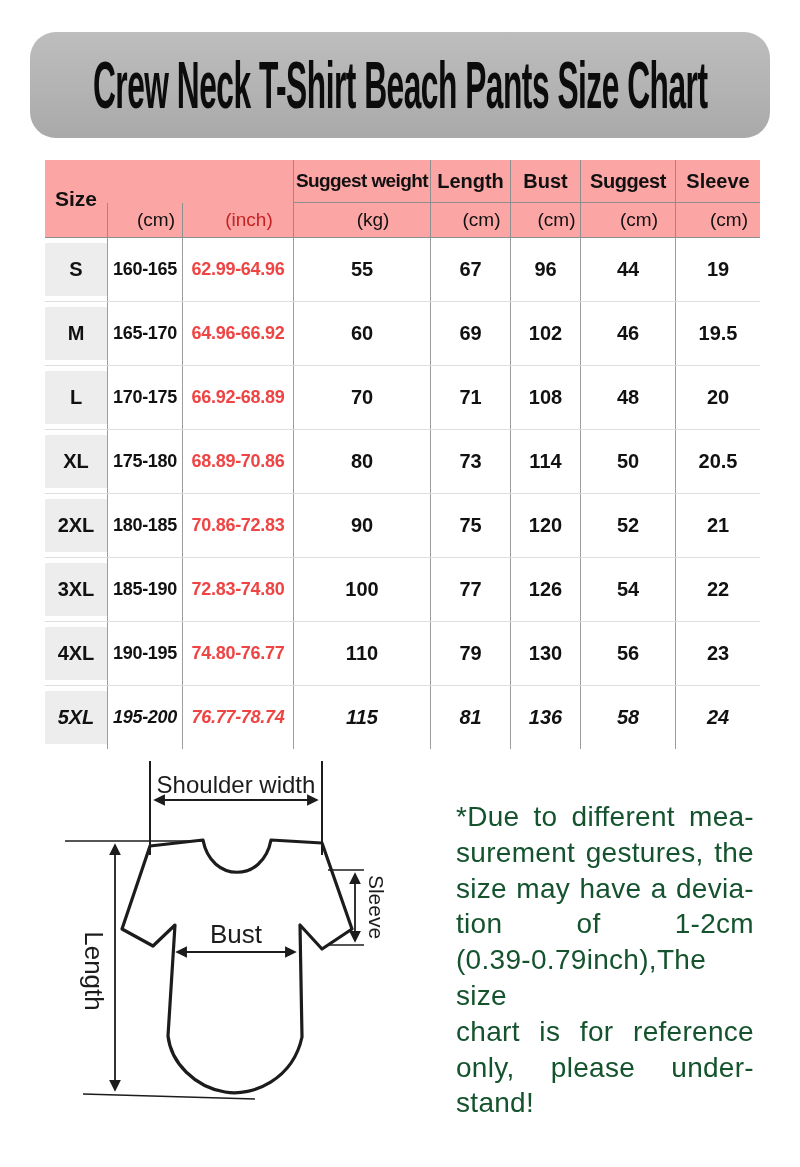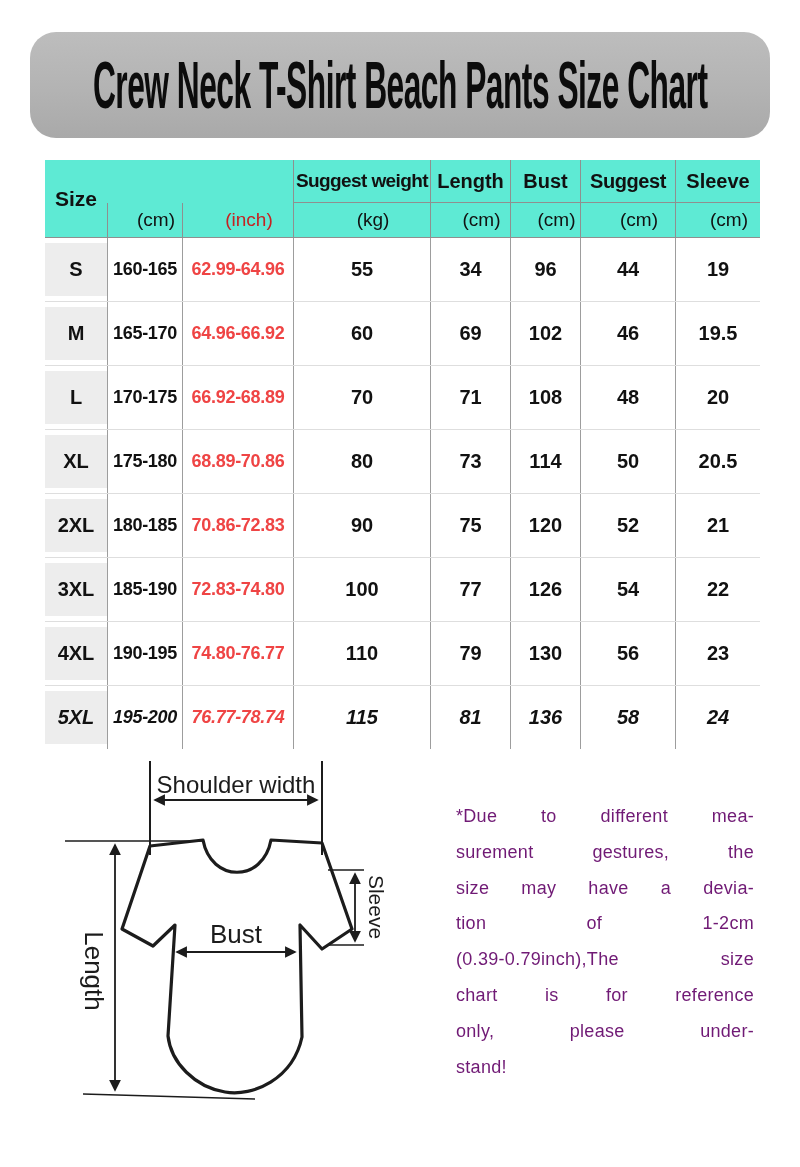--- a/index.html
+++ b/index.html
@@ -19,21 +19,21 @@
     font-weight:bold; font-size:66px; letter-spacing:-1px; white-space:nowrap;
     transform:scaleX(0.48); transform-origin:center; color:#0c0c0c;
   }
 
   
   .size-table { position:absolute; left:45px; top:160px; width:715px; }
   .thead {
     display:grid;
     grid-template-columns:62px 75px 111px 137px 80px 70px 95px 85px;
     grid-template-rows:43px 34px;
-    background:#5eead4;
+    background:#fca5a5;
     border-bottom:1px solid #8f8f8f;
   }
   .hc,.hu { display:flex; align-items:center; justify-content:center; }
   .hc { font-weight:bold; font-size:20px; grid-row:1;
         border-left:1px solid #8f8f8f; border-bottom:1px solid #8f8f8f; }
   .h-size { grid-column:1; grid-row:1/3; border-left:none; border-bottom:none; font-size:21px; }
   .h-sh  { grid-column:2/4; }
   .h-sw  { grid-column:4; font-size:19px; letter-spacing:-0.6px; }
   .h-len { grid-column:5; }
   .h-bust{ grid-column:6; }
@@ -65,21 +65,21 @@
   .tcell.c1 { font-size:18px; letter-spacing:-0.3px; }
   .tcell.c2 { font-size:18px; letter-spacing:-0.3px; color:#ef4444; }
 
   
   .diagram { position:absolute; left:55px; top:753px; }
   .diagram text { font-family:"Liberation Sans", sans-serif; fill:#1c1c1c; }
 
   
   .note {
     position:absolute; left:456px; top:799px; width:298px;
-    font-size:18px; line-height:35.8px; color:#701a75; letter-spacing:0.3px;
+    font-size:28px; line-height:35.8px; color:#14532d; letter-spacing:0.3px;
   }
   .note-line { text-align:justify; text-align-last:justify; white-space:normal; }
   .note-line.last { text-align-last:left; }
 </style>
 </head>
 <body>
 
 <div class="banner">
   <span class="banner-text">Crew Neck T-Shirt Beach Pants Size Chart</span>
 </div>
@@ -101,21 +101,21 @@
     <div class="hu u-cm5">(cm)</div>
   </div>
   <div class="tbody" id="tbody">
       <div class="trow">
         <div class="tcell c0">
           <span class="chip">S</span>
         </div>
         <div class="tcell c1">160-165</div>
         <div class="tcell c2">62.99-64.96</div>
         <div class="tcell c3">55</div>
-        <div class="tcell c4">34</div>
+        <div class="tcell c4">67</div>
         <div class="tcell c5">96</div>
         <div class="tcell c6">44</div>
         <div class="tcell c7">19</div>
       </div>
       <div class="trow">
         <div class="tcell c0">
           <span class="chip">M</span>
         </div>
         <div class="tcell c1">165-170</div>
         <div class="tcell c2">64.96-66.92</div>

